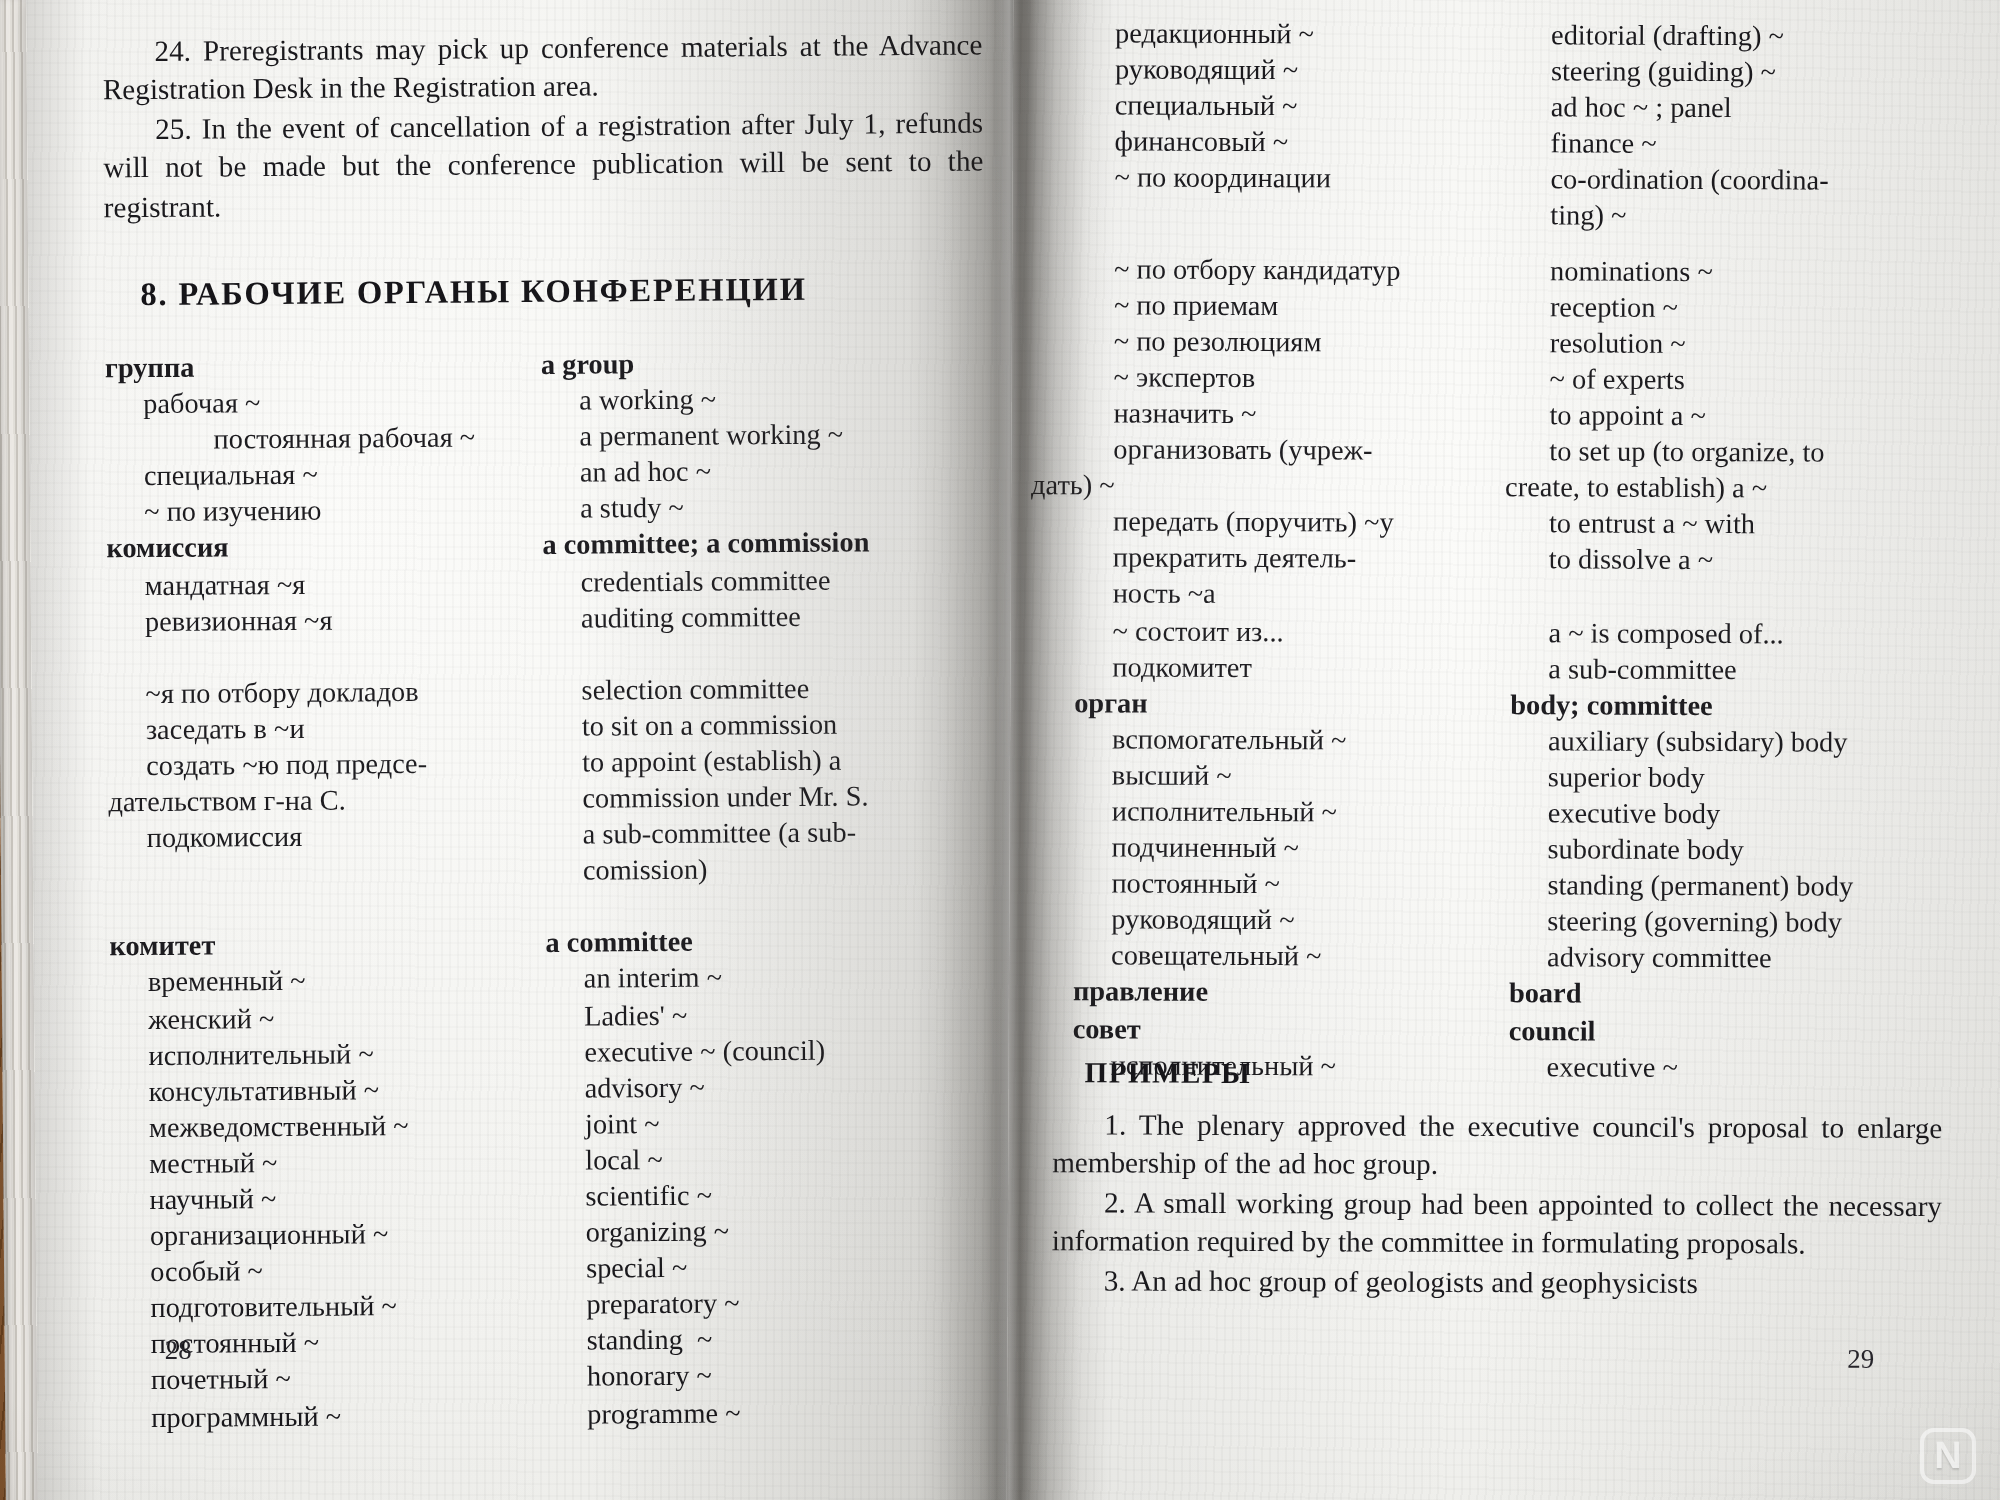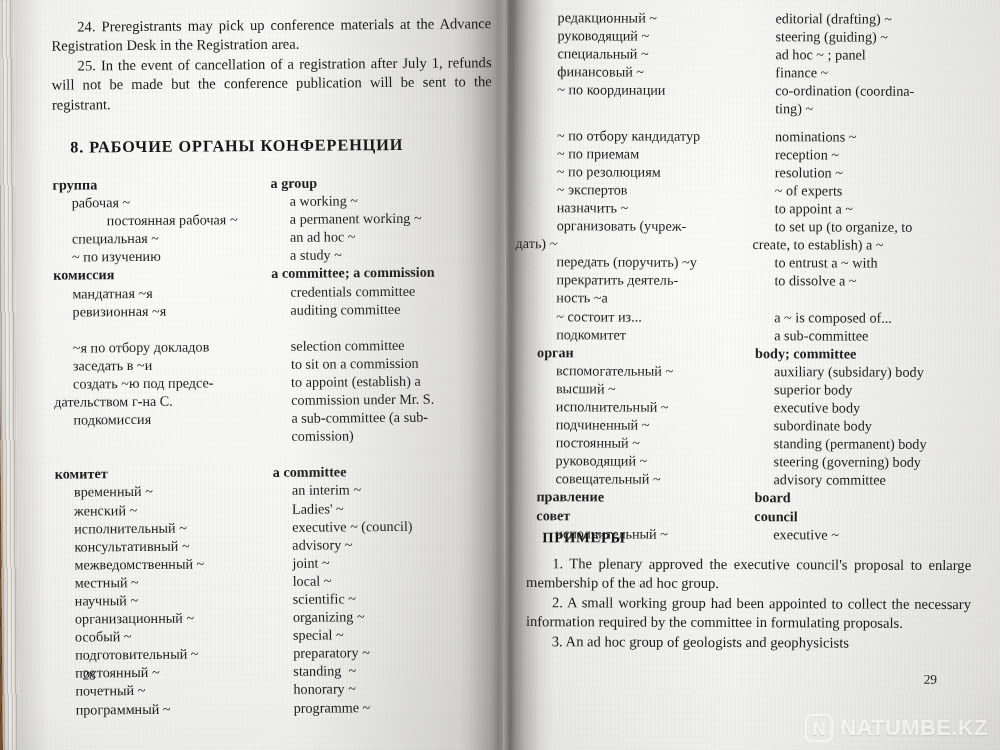--- a/index.html
+++ b/index.html
@@ -487,16 +487,15 @@
     <div class="fibre"></div>
     <div class="shade"></div>
   </div>
 
   <div id="gutter"></div>
   <div id="gutter-hi"></div>
   <div id="photo-fx"></div>
 
   <div id="watermark">
     <span class="wm-logo">N</span>
-    <span class="wm-text">NATUMBE.KZ</span>
   </div>
 
 </div>
 
 </body></html>

